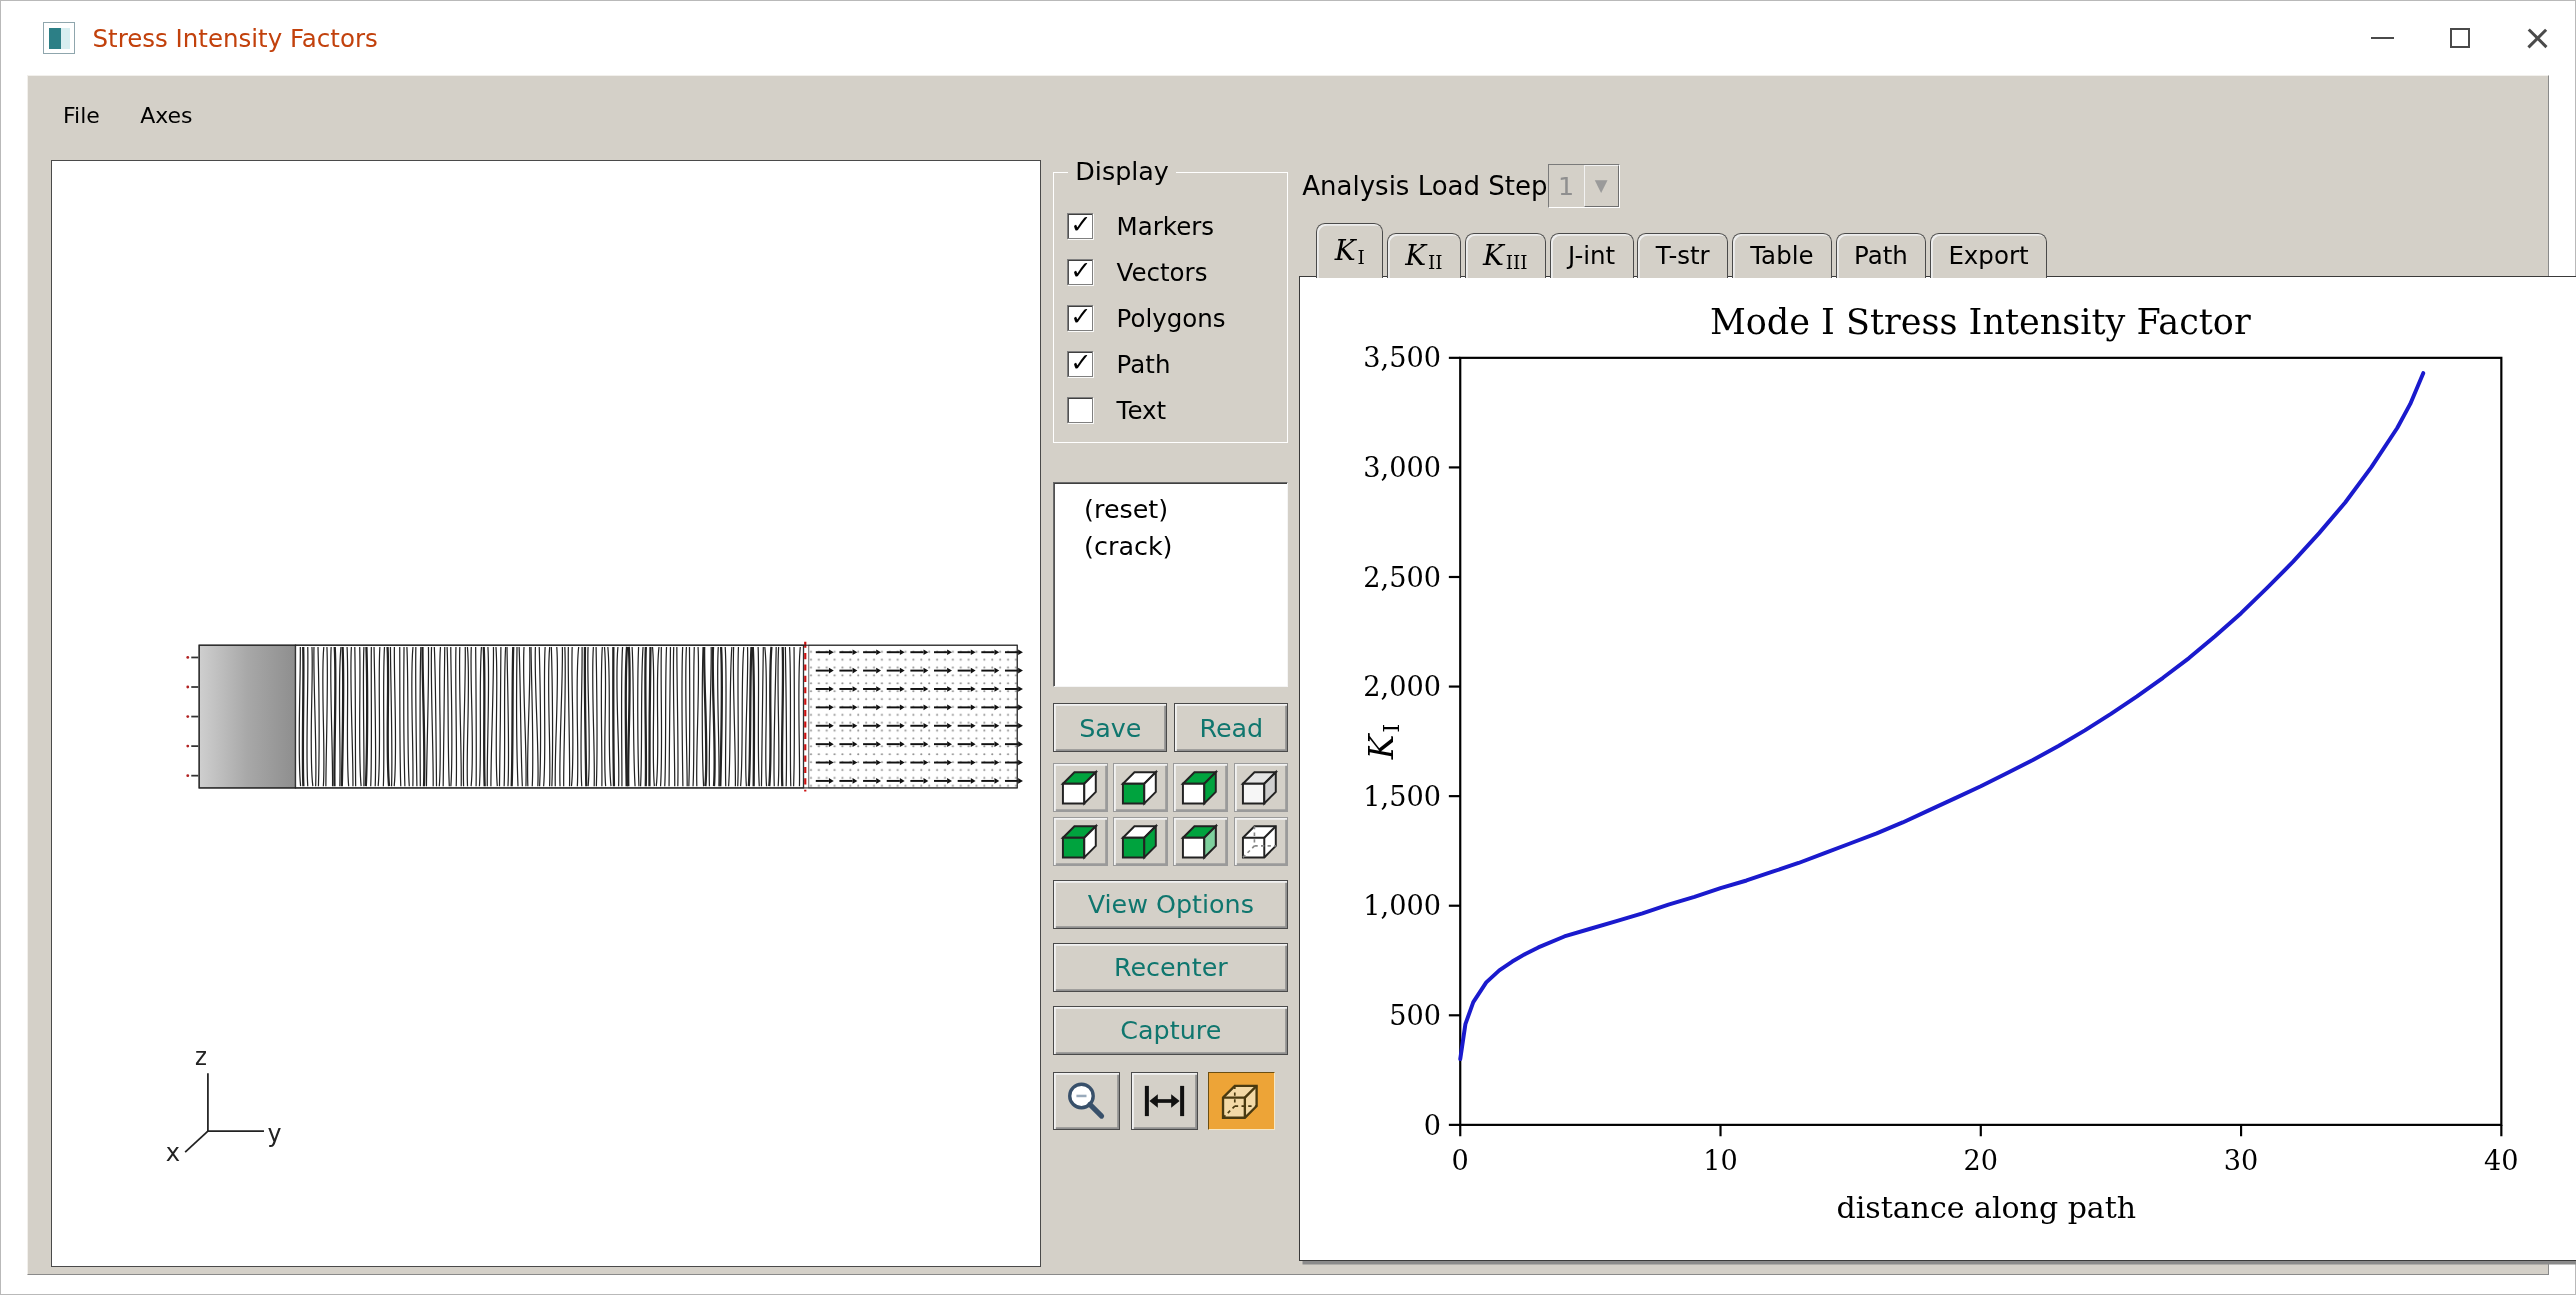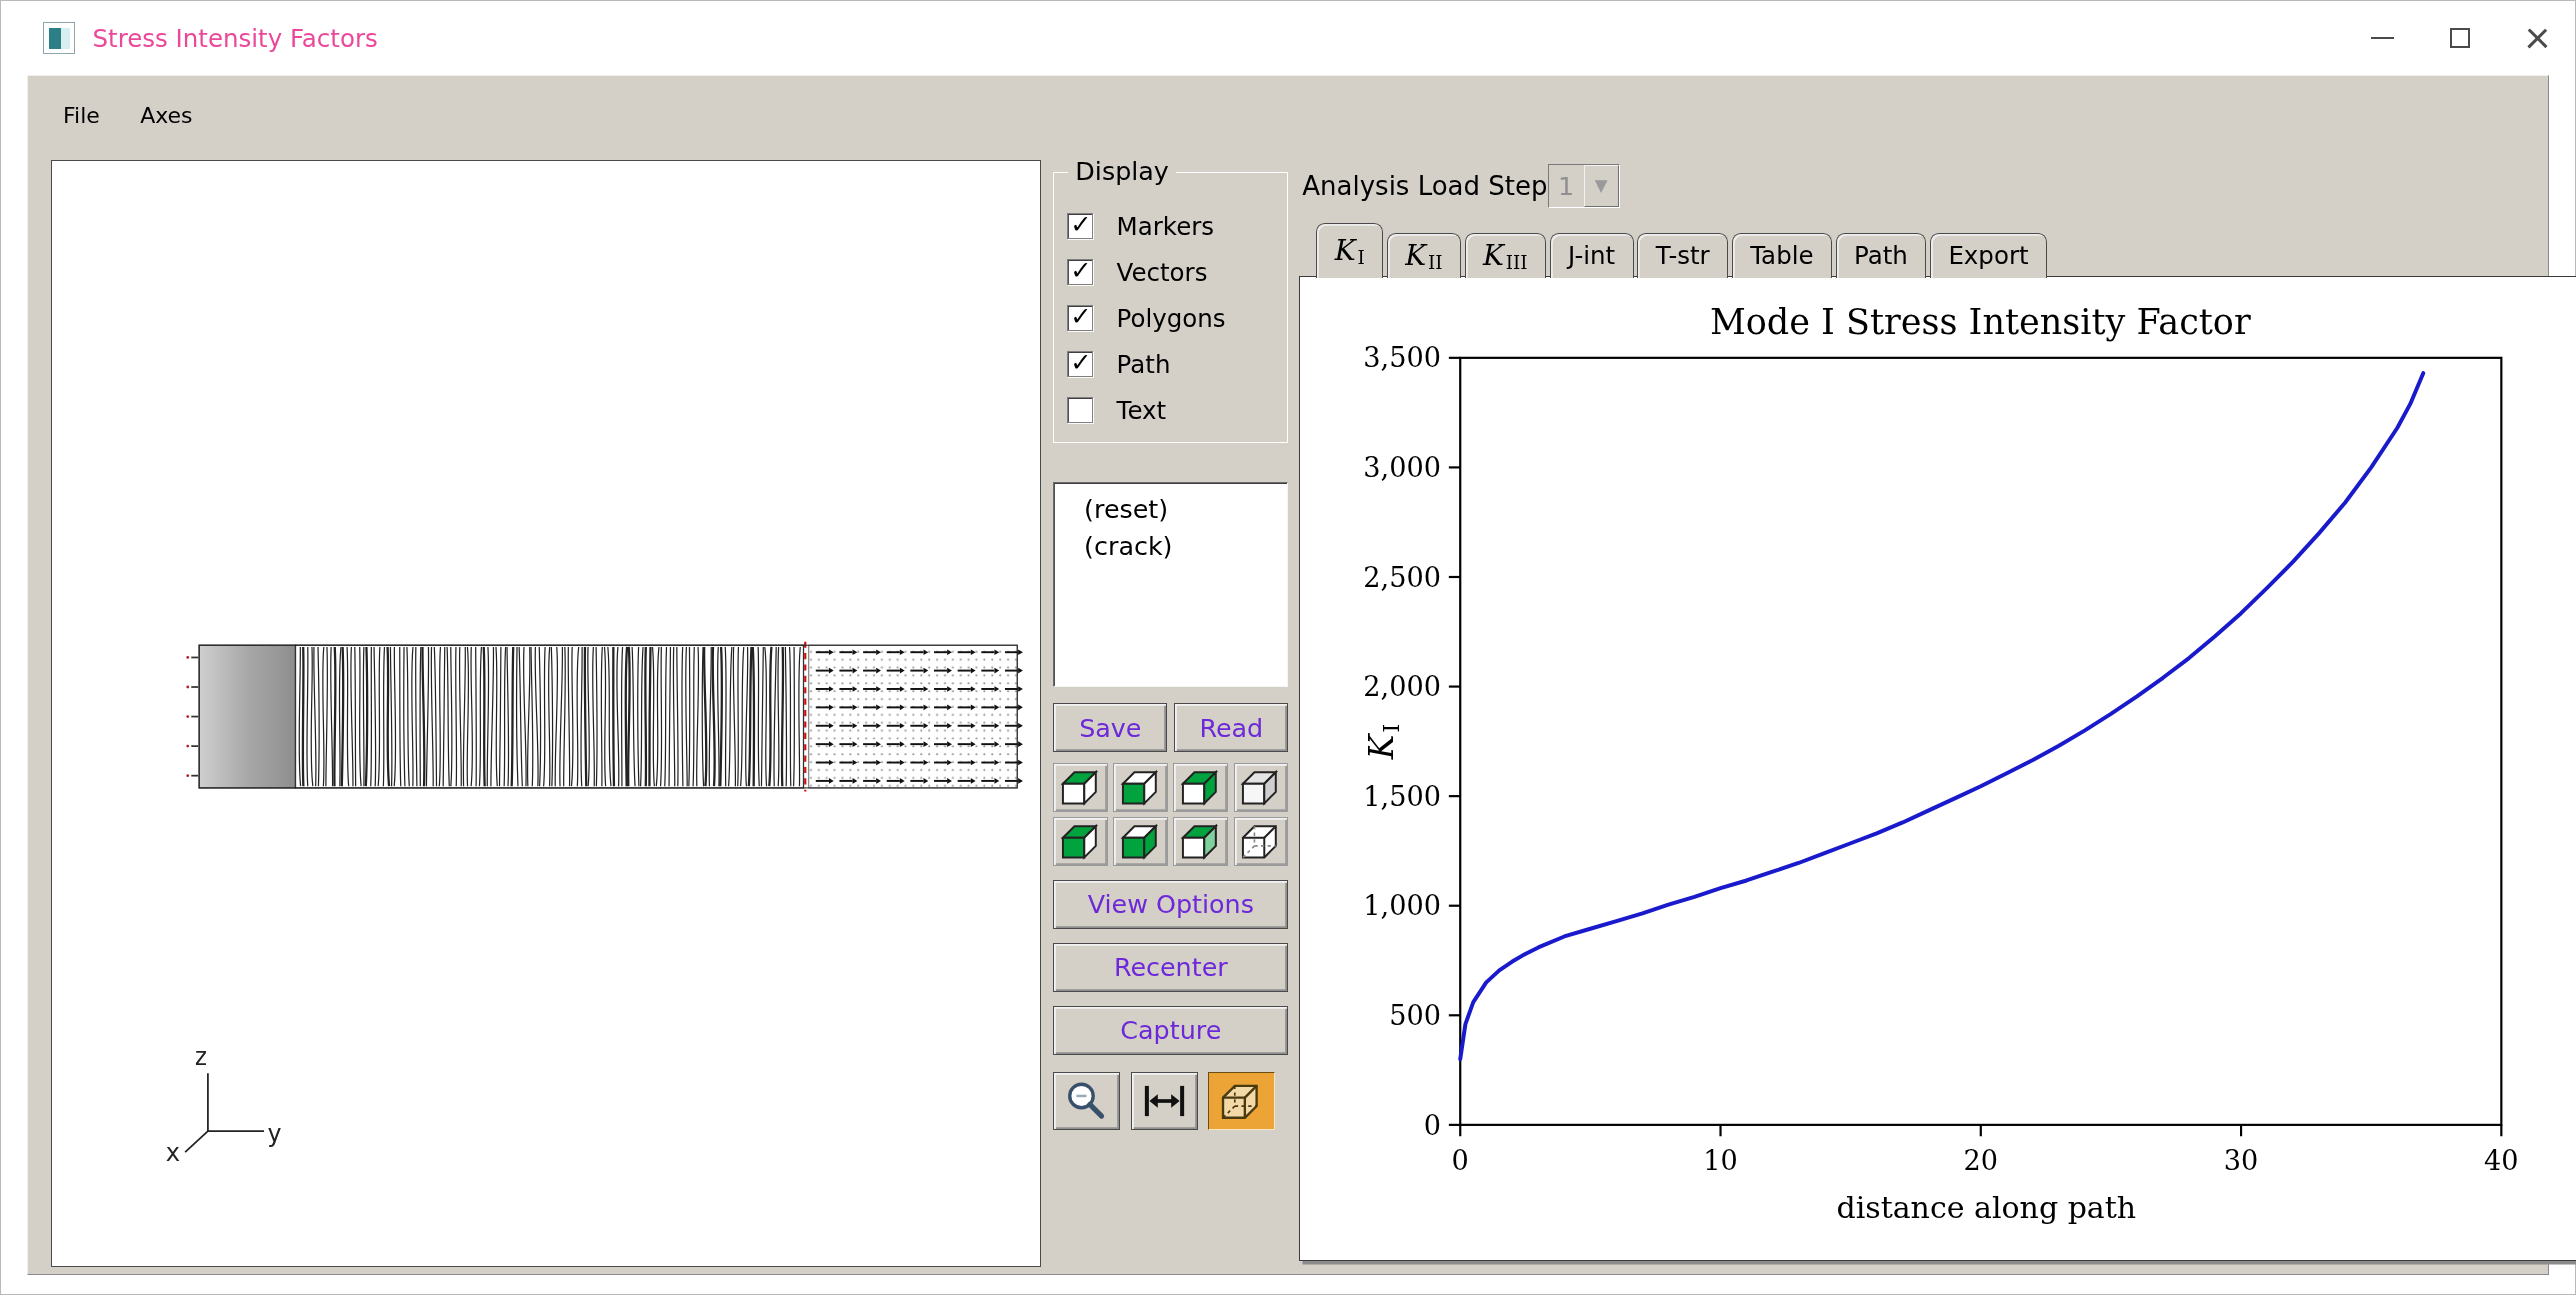--- a/index.html
+++ b/index.html
@@ -5,21 +5,21 @@
   html,body{margin:0;padding:0;background:#fff;}
   body{width:2576px;height:1295px;position:relative;overflow:hidden;
        font-family:"DejaVu Sans","Liberation Sans",sans-serif;color:#000;}
 
   .window{position:absolute;inset:0;border:0.9px solid #b9b9b9;box-sizing:border-box;background:#fff;}
 
   
   .titlebar{height:74px;background:#fff;display:flex;align-items:center;padding-left:42px;box-sizing:border-box;}
   .app-icon{width:32px;height:32px;border:1.8px solid #8fa6ad;box-sizing:border-box;background:#fff;display:flex;align-items:center;justify-content:center;}
   .app-icon-inner{width:21px;height:21px;background:linear-gradient(90deg,#2c7f86 55%,#d8eef0 55%);}
-  .title-text{margin-left:17.5px;font-size:24.5px;color:#ec4899;}
+  .title-text{margin-left:17.5px;font-size:24.5px;color:#c2410c;}
   .win-controls{margin-left:auto;display:flex;height:100%;}
   .win-btn{width:77px;display:flex;align-items:center;justify-content:center;cursor:default;}
   .glyph-min{width:23px;height:2.6px;background:#4a4a4a;}
   .glyph-max{width:20px;height:20px;border:2.6px solid #4a4a4a;box-sizing:border-box;}
   .glyph-close{width:26px;height:26px;position:relative;}
   .glyph-close::before,.glyph-close::after{content:"";position:absolute;left:12.3px;top:0.9px;width:2.6px;height:24.5px;background:#4a4a4a;}
   .glyph-close::before{transform:rotate(45deg);}
   .glyph-close::after{transform:rotate(-45deg);}
 
   
@@ -41,21 +41,21 @@
   .cb-row{display:flex;align-items:center;gap:24px;height:46px;cursor:default;}
   .cb-box{width:24px;height:24px;background:#fff;border:0.9px solid #808080;box-shadow:inset 0.9px 0.9px 0 #404040,0.9px 0.9px 0 #fff;position:relative;flex:none;}
   .cb-box.checked::after{content:"✓";position:absolute;left:2.6px;top:-5.3px;font-size:25.4px;font-weight:bold;color:#000;}
   .cb-label{font-size:24.5px;}
 
   .listbox{margin-top:39px;height:189px;background:#fff;border:1.8px solid;border-color:#6a6a6a #f5f5f5 #f5f5f5 #6a6a6a;
            box-shadow:inset 0.9px 0.9px 0 #404040;padding:7px 21px;overflow:hidden;}
   .list-item{font-size:25.4px;padding:3.5px 8.8px;}
 
   .btn{background:#d4d0c8;border:1.8px solid #4a4a4a;box-shadow:inset 1.8px 1.8px 0 #f2f2f2,inset -1.8px -1.8px 0 #8f8f8f;
-       font-size:25.4px;font-family:inherit;color:#6d28d9;height:49px;cursor:default;}
+       font-size:25.4px;font-family:inherit;color:#0f766e;height:49px;cursor:default;}
   .btn-row{display:flex;gap:7px;margin-top:16px;}
   .btn-row .btn{flex:1;}
   .btn.wide{width:100%;margin-top:14px;}
 
   .cube-grid{display:grid;grid-template-columns:repeat(4,1fr);gap:5.3px;margin-top:10.5px;}
   .cube-btn{background:#d4d0c8;border:1.8px solid #9a9a9a;box-shadow:inset 1.8px 1.8px 0 #f2f2f2,inset -1.8px -1.8px 0 #9a9a9a;
             height:49px;display:flex;align-items:center;justify-content:center;padding:0;cursor:default;}
   .cube-svg{width:46px;height:40px;}
 
   .mini-toolbar{display:flex;gap:10.5px;margin-top:17.5px;}

